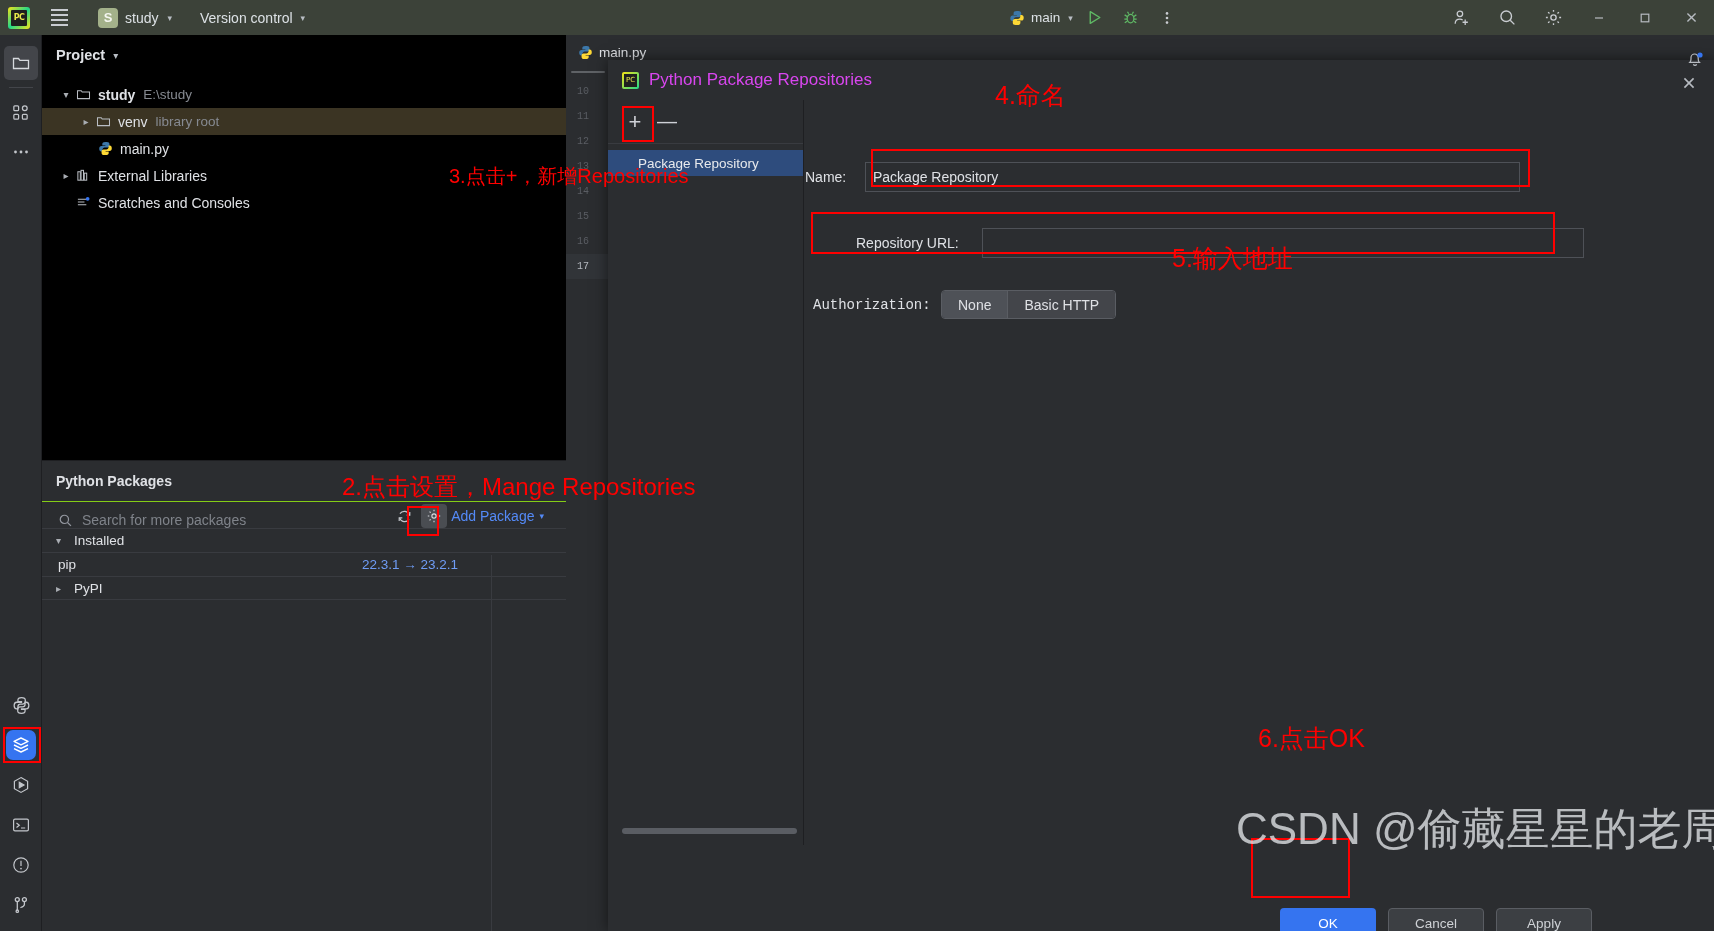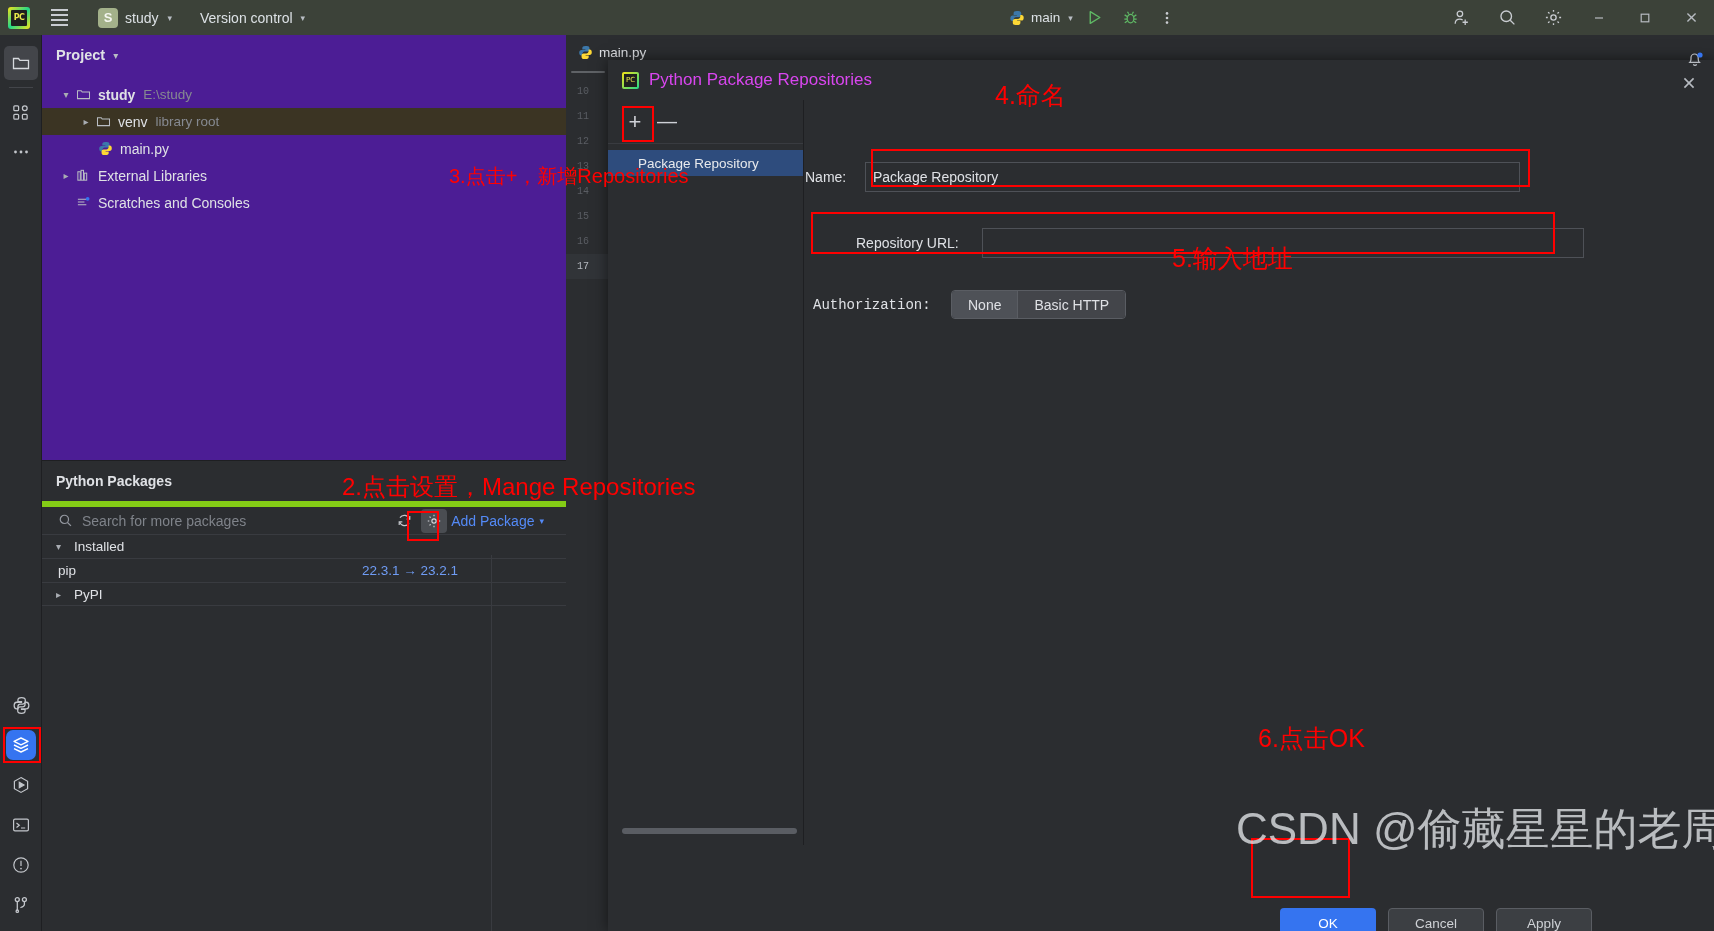--- a/index.html
+++ b/index.html
@@ -74,21 +74,21 @@
   .rail-pkg-wrap{ position:relative; width:40px; height:40px; display:flex;align-items:center;justify-content:center;}
   .rail-pkg {
     width: 30px; height: 30px; border-radius: 7px; background: #3574f0;
     display: flex; align-items: center; justify-content: center;
   }
   .rail-hl { position:absolute; left:2px; top:2px; width:38px; height:36px; border:2px solid #f00; }
 
   
   .project-panel {
     position: absolute; left: 42px; top: 35px; width: 524px; height: 425px;
-    background: #4c1d95;
+    background: #000000;
   }
   .pp-header { height: 40px; display: flex; align-items: center; padding-left: 14px; }
   .pp-title { font-size: 14.5px; font-weight: 600; color: #dfe1e5; }
   .tree { padding-top: 6px; font-size: 14px; }
   .trow { height: 27px; display: flex; align-items: center; padding-left: 14px; cursor: pointer; position: relative; }
   .trow.sel { background: #3b3423; }
   .trow .arr { width: 20px; color: #a9adb3; font-size: 10px; display:flex; align-items:center; justify-content:center;}
   .trow .arr.blank { visibility: hidden; }
   .trow .ic { width: 22px; display: flex; align-items: center; }
   .trow .nm { color: #dfe1e5; }
@@ -109,21 +109,21 @@
   .edit-scroll-top{position:absolute; left:1px; top:0; width:42px; height:5px;}
   .edit-scroll-top i{display:block;margin:2px 4px; height:2px; background:#5f6266; border-radius:1px;}
 
   
   .pkg-panel {
     position: absolute; left: 42px; top: 460px; width: 524px; height: 471px;
     background: #2b2d30; border-top: 1px solid #1e1f22;
   }
   .pkg-head { height: 40px; display: flex; align-items: center; padding-left: 14px; }
   .pkg-title { font-size: 14px; font-weight: 600; color: #dfe1e5; }
-  .pkg-toolbar { height: 34px; display: flex; align-items: center; border-top: 6px solid #84cc16; border-bottom: 1px solid #393b40; position: relative;}
+  .pkg-toolbar { height: 28px; display: flex; align-items: flex-end; border-top: 1px solid #84cc16; border-bottom: 1px solid #393b40; position: relative;}
   .srch { display:flex; align-items:center; gap:9px; padding-left: 16px; flex: 1;}
   .srch .ph { font-size: 14px; color: #7f838a; }
   .tb-act { display:flex; align-items:center; gap: 4px; padding-right: 8px;}
   .iconbtn { width: 26px; height: 24px; display: flex; align-items: center; justify-content: center; cursor: pointer; border-radius: 4px;}
   .iconbtn.boxed { background: #4a4d52; }
   .gear-hl { position: absolute; left: 365px; top: 4px; width: 32px; height: 30px; border: 2px solid #f00; }
   .addpkg { font-size: 14px; color: #548af7; display: flex; align-items: center; gap: 5px; cursor: pointer; padding-right: 14px;}
 
   .grp-row { height: 24px; display: flex; align-items: center; padding-left: 14px; font-size: 13.5px; color: #dfe1e5; border-bottom: 1px solid #393b40;}
   .grp-row .arr { width: 18px; font-size: 10px; color: #a9adb3; }
@@ -152,21 +152,21 @@
   .dlg-hscroll { position:absolute; left: 14px; top: 728px; width: 175px; height: 6px; background: #5a5d63; border-radius: 3px;}
 
   .dlg-right { position: absolute; left: 197px; top: 40px; width: 909px; height: 745px; }
   .frow { display: flex; align-items: center; position: relative; }
   .flabel { font-size: 14px; color: #dfe1e5; }
   .ftext {
     background: #2b2d30; border: 1px solid #4e5157; height: 30px;
     color: #dfe1e5; font-size: 14px; padding: 0 7px; outline: none;
     font-family: "Liberation Sans", sans-serif;
   }
-  .seg { display: flex; border: 1px solid #5a5d63; border-radius: 4px; overflow: hidden; height: 29px; margin-left: 10px; }
+  .seg { display: flex; border: 1px solid #5a5d63; border-radius: 4px; overflow: hidden; height: 29px; }
   .seg div { padding: 0 16px; display: flex; align-items: center; font-size: 14px; color: #dfe1e5; cursor: pointer; background: #43454a; }
   .seg div.on { background: #4e5157; }
   .seg div + div { border-left: 1px solid #5a5d63; }
 
   .okbtn {
     position: absolute; background: #3574f0; color: #fff; font-size: 13.5px;
     border: none; border-radius: 4px; display:flex; align-items:center; justify-content:center; cursor: pointer;
   }
   .plainbtn {
     position: absolute; background: #3c3f43; color: #cfd2d6; font-size: 13.5px;

